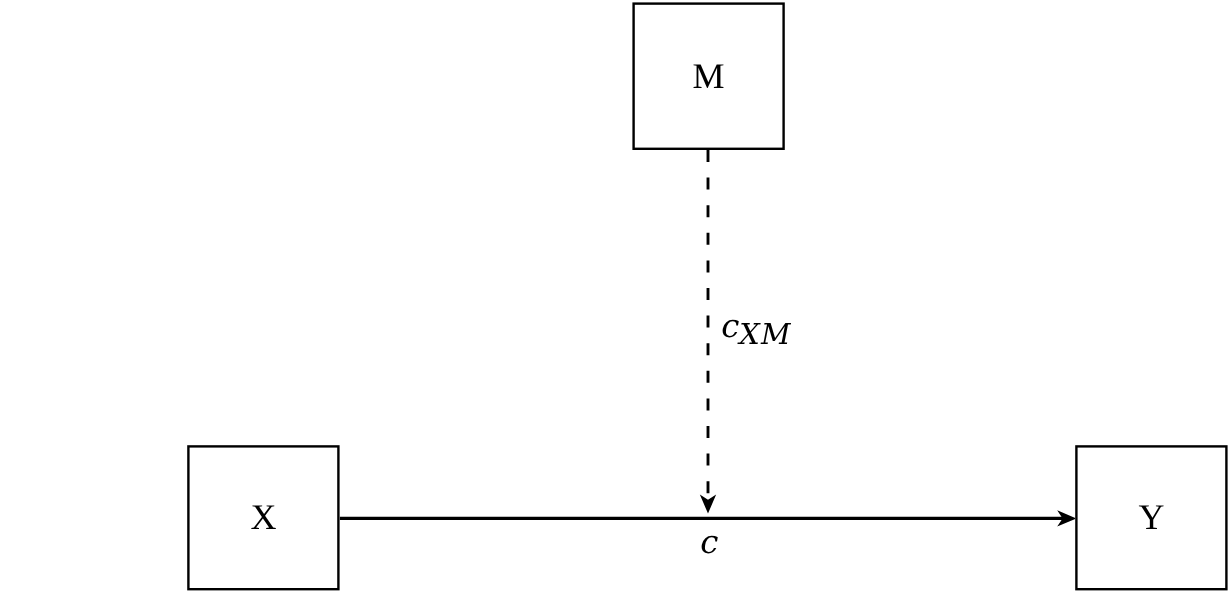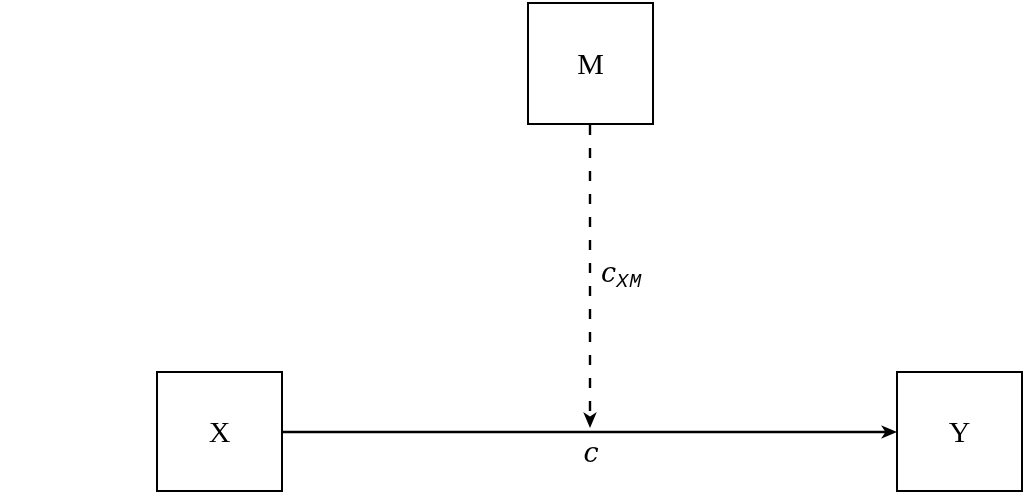--- a/index.html
+++ b/index.html
@@ -50,26 +50,25 @@
     left: 575px;
     top: 439px;
     width: 32px;
     text-align: center;
   }
   #label-cxm {
     left: 601px;
     top: 259px;
   }
   #label-cxm sub {
-    font-size: 20px;
+    font-size: 24px;
     vertical-align: baseline;
     position: relative;
     top: 0.25em;
     letter-spacing: 1px;
-    font-family: Liberation Mono, monospace;
   }
 </style>
 </head>
 <body>
 
 <div id="canvas">
 
   <svg id="arrow-layer" viewBox="0 0 1024 497" xmlns="http://www.w3.org/2000/svg">
 
     <line x1="283" y1="432" x2="886" y2="432" stroke="#000000" stroke-width="2.6"></line>

